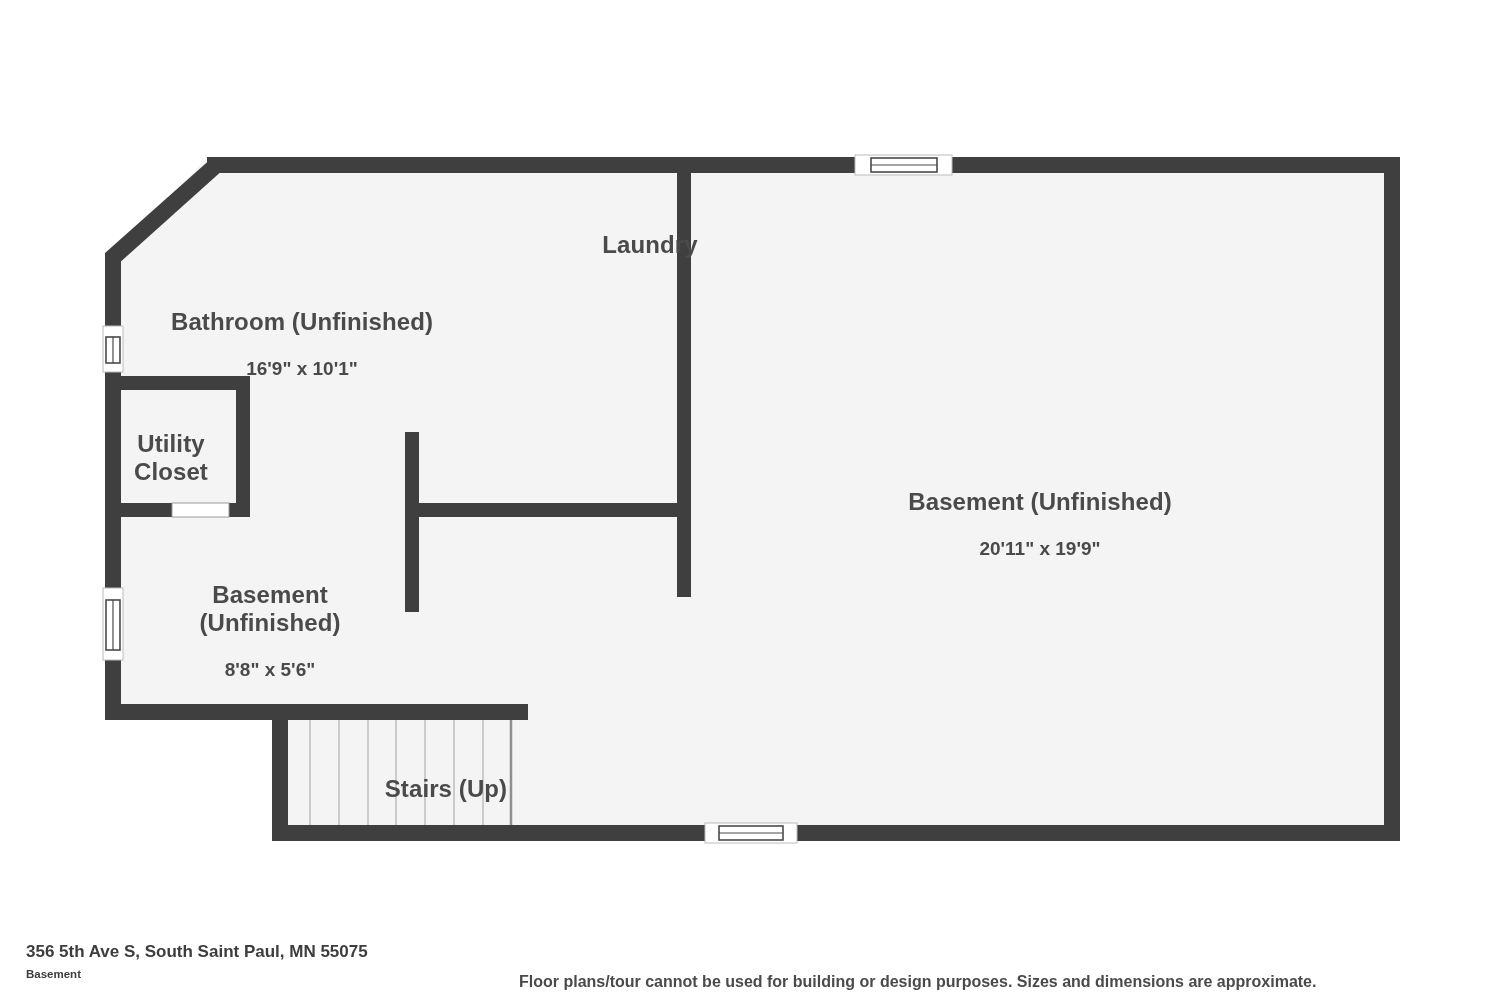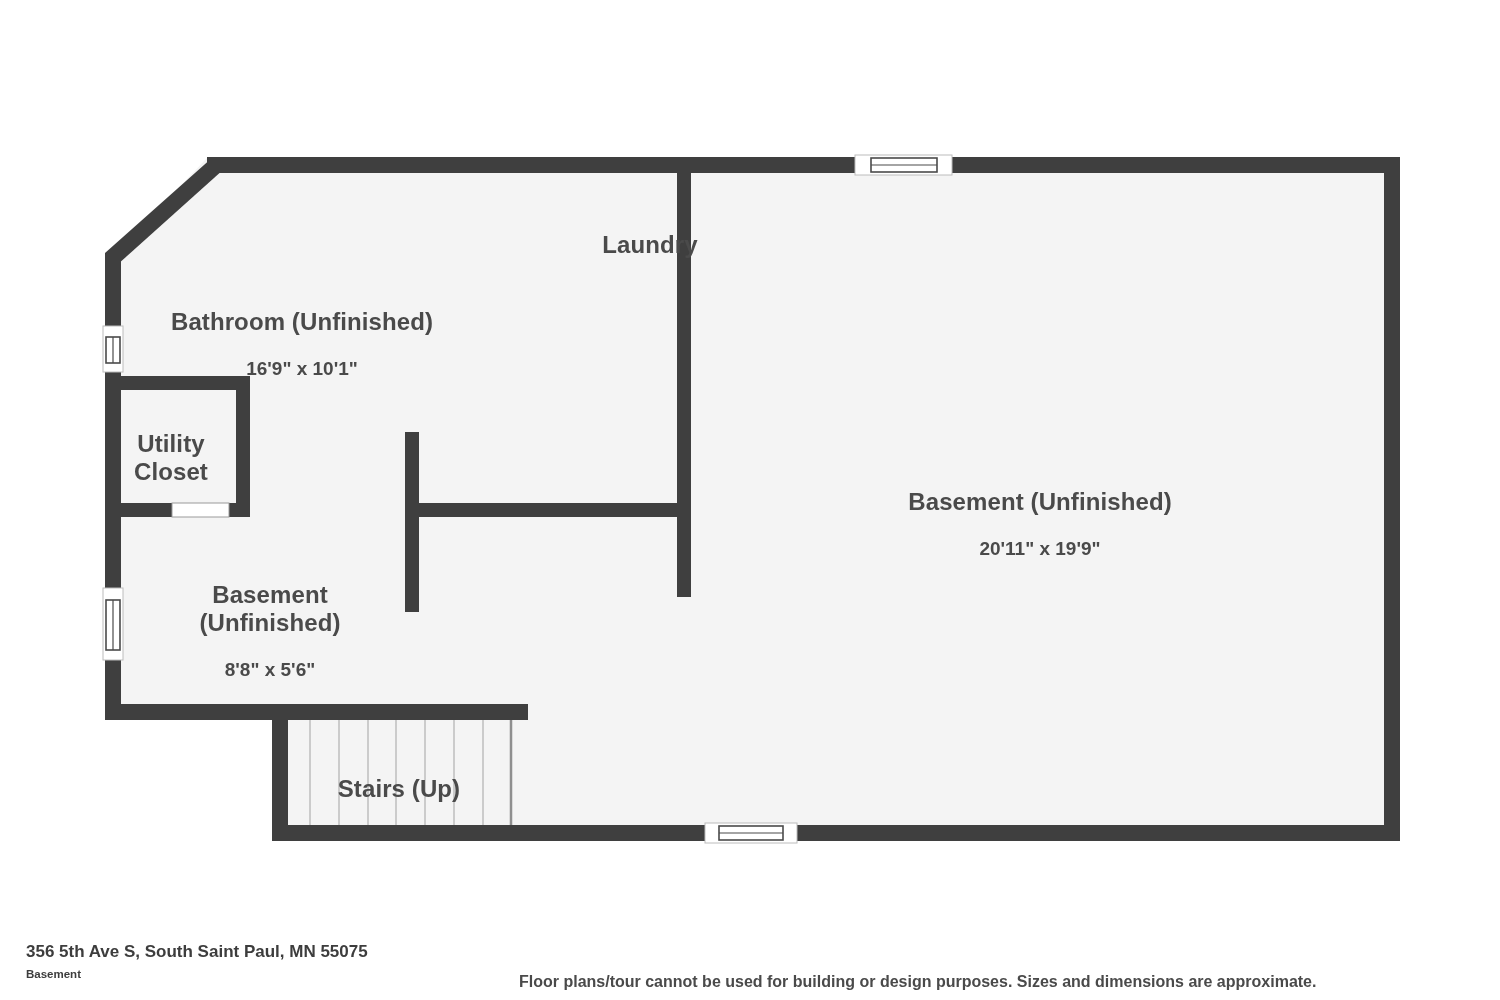--- a/index.html
+++ b/index.html
@@ -175,21 +175,21 @@
     <div class="room-name">Basement
 (Unfinished)</div>
     <div class="room-dims">8'8" x 5'6"</div>
   </div>
 
   <div class="room-label" style="left:858px; top:469px; width:364px;">
     <div class="room-name">Basement (Unfinished)</div>
     <div class="room-dims">20'11" x 19'9"</div>
   </div>
 
-  <div class="room-label" style="left:288px; top:756px; width:222px;">
+  <div class="room-label" style="left:288px; top:756px; width:222px;padding-left:47px;">
     <div class="room-name">Stairs (Up)</div>
   </div>
 
   <div class="footer-text" id="footer-address">356 5th Ave S, South Saint Paul, MN 55075</div>
   <div class="footer-text" id="footer-level">Basement</div>
   <div class="footer-text" id="footer-disclaimer">Floor plans/tour cannot be used for building or design purposes. Sizes and dimensions are approximate.</div>
 
 </div>
 
 </body></html>

